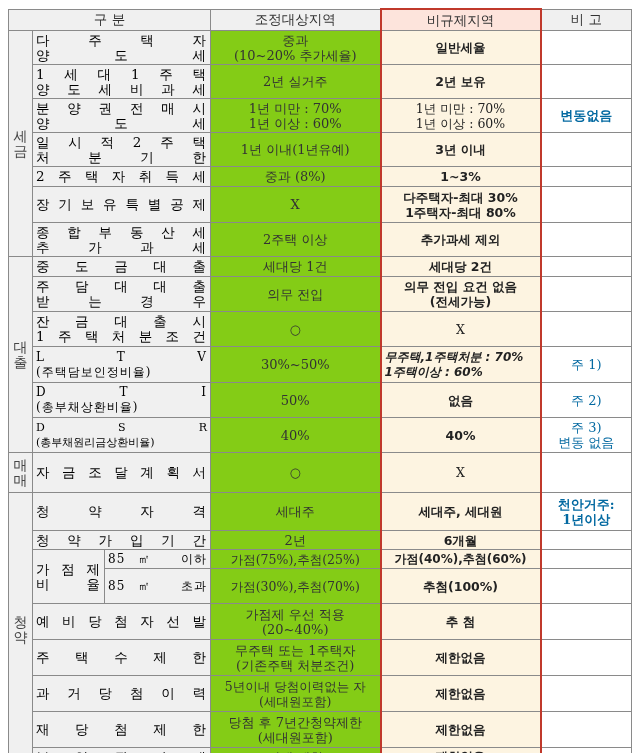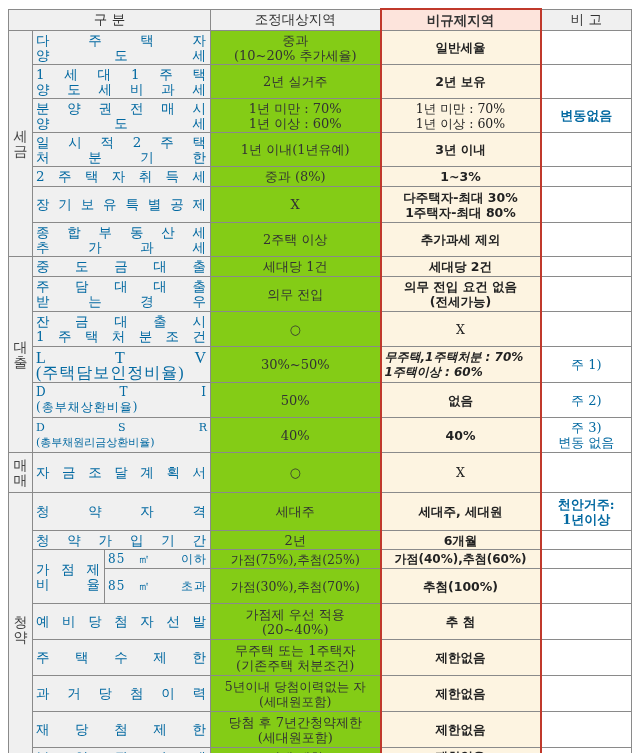--- a/index.html
+++ b/index.html
@@ -5,26 +5,26 @@
   html, body { margin:0; padding:0; background:#ffffff; }
   body { width:640px; height:753px; position:relative; overflow:hidden;
          font-family:"DejaVu Serif","Liberation Serif",serif; color:#333; }
   table.policy { position:absolute; left:8px; top:8px; width:623px;
     border-collapse:collapse; table-layout:fixed; font-size:13px; }
   table.policy td { border:1px solid #8a8a8a; padding:0 3px; text-align:center;
     vertical-align:middle; line-height:15px; }
   .hdr td { background:#f0f0f0; height:20px; font-size:13.5px;margin-left:13px; }
   .cat { background:#f0f0f0; font-size:14px; line-height:18px; color:#444; }
   .lbl { background:#f0f0f0; text-align:left; text-align-last:justify;
-         letter-spacing:1px; font-size:13.5px; color:#0369a1; }
+         letter-spacing:1px; font-size:13.5px; color:#000000; }
   .adj { background:#84cc16; }
   .non { background:#fdf4e1; font-weight:bold; color:#222;
          border-left:2px solid #c0392b !important; border-right:2px solid #c0392b !important;
          font-family:"DejaVu Sans","Liberation Sans",sans-serif; font-size:12.5px; }
-  .non-hdr { background:#fde4dc !important; font-weight:bold; color:#333 !important;
+  .non-hdr { background:#fde4dc !important; font-weight:normal; color:#333 !important;
              border-top:2px solid #c0392b !important;
              font-family:"DejaVu Serif","Liberation Serif",serif !important; font-size:13.5px !important; }
   .non-last { border-bottom:2px solid #c0392b !important; }
   .note { background:#ffffff; font-weight:bold; font-size:13px; color:#0369a1; }
   .thick-top td { border-top:2px solid #555; }
   .pre { white-space:pre-line; }
 </style>
 </head>
 <body>
 
@@ -116,21 +116,21 @@
     <td class="note pre"></td>
   </tr>
   <tr style="height:35px">
     <td colspan="2" class="lbl pre">잔 금 대 출 시
 1 주 택 처 분 조 건</td>
     <td class="adj pre">○</td>
     <td class="non pre" style="font-weight:normal;font-family:'DejaVu Serif','Liberation Serif',serif;">X</td>
     <td class="note pre"></td>
   </tr>
   <tr class="thick-top" style="height:36px">
-    <td colspan="2" class="lbl pre" style="font-size:16px;font-family:Liberation Serif, serif;">L T V
+    <td colspan="2" class="lbl pre" style="font-size:12px;">L T V
 (주택담보인정비율)</td>
     <td class="adj pre">30%~50%</td>
     <td class="non pre" style="text-align:left;font-size:12px;font-style:italic;">무주택,1주택처분 : 70%
 1주택이상 : 60%</td>
     <td class="note pre" style="font-weight:normal;">주 1)</td>
   </tr>
   <tr style="height:35px">
     <td colspan="2" class="lbl pre" style="font-size:12px;">D T I
 (총부채상환비율)</td>
     <td class="adj pre">50%</td>

